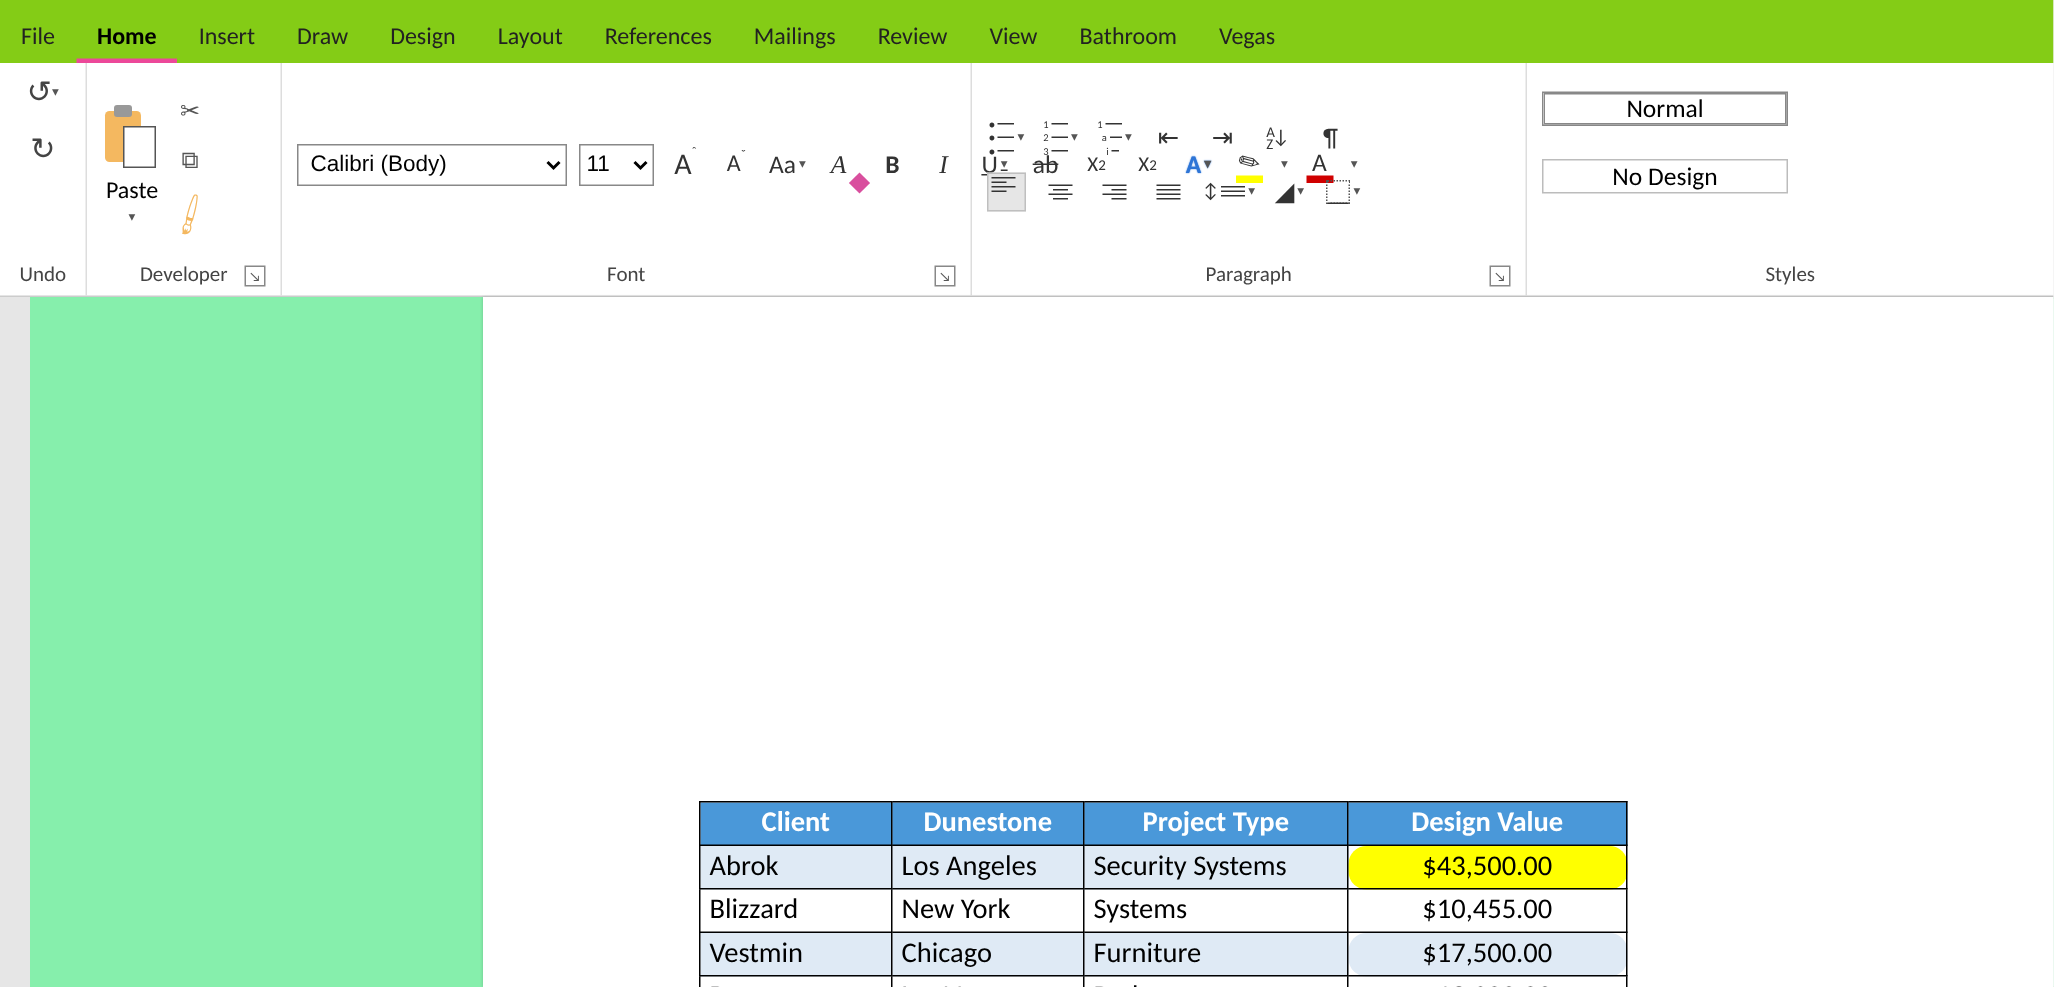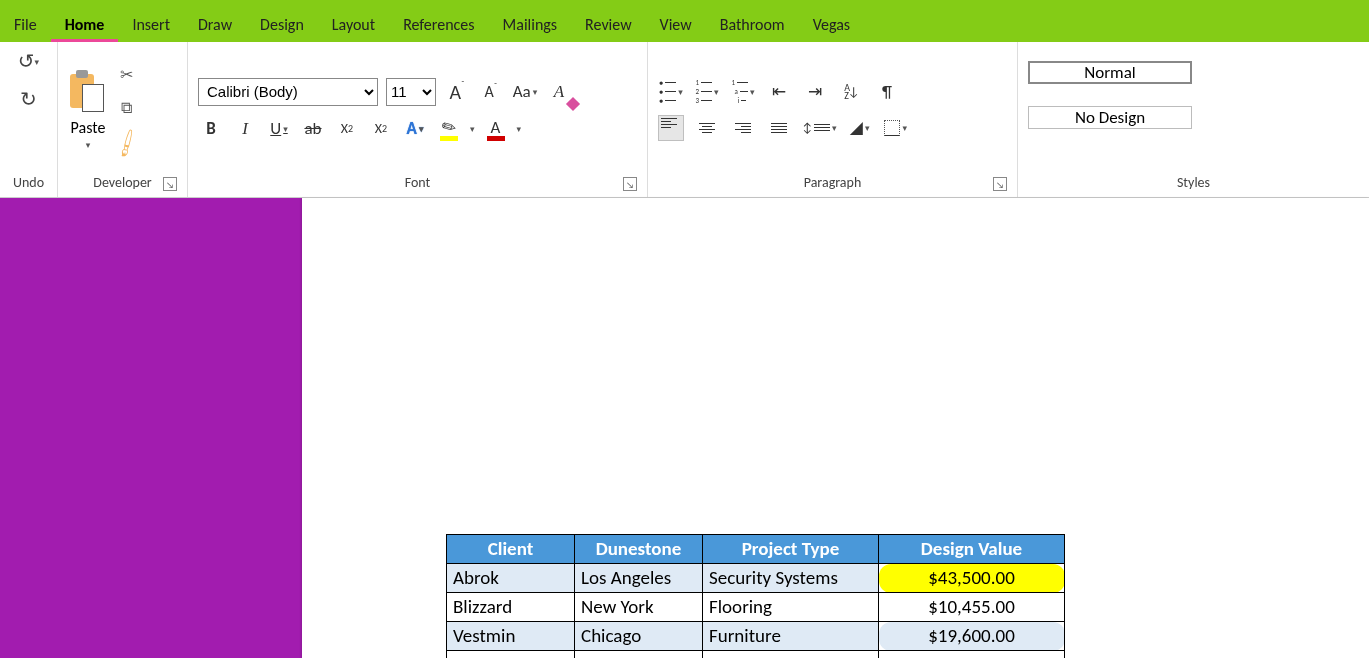--- a/index.html
+++ b/index.html
@@ -27,21 +27,21 @@
   .paste-box{ display:flex; flex-direction:column; align-items:center; gap:2px;}
   .clipboard-icon{ position:relative; width:40px; height:46px;}
   .clipboard-icon .board{ position:absolute; left:2px; top:4px; width:24px; height:34px; background:#f4b860; border-radius:3px; }
   .clipboard-icon .clip{ position:absolute; left:8px; top:0; width:12px; height:8px; background:#999; border-radius:2px;}
   .clipboard-icon .sheet{ position:absolute; left:14px; top:14px; width:22px; height:28px; background:#fff; border:1px solid #555;}
   .mini-icon{ font-size:16px; color:#555;}
   .brush{ color:#f4b860; font-size:20px; transform:rotate(-30deg);}
 
   
   #g-font{ width:460px; }
-  .font-rows{ display:flex; flex-direction:column; gap:10px; width:100%; }
+  .font-rows{ display:flex; gap:10px; width:100%; }
   .font-row{ display:flex; align-items:center; gap:8px; }
   select.font-name{ width:180px; height:28px; font-size:15px; border:1px solid #888; background:#fff; padding-left:4px;}
   select.font-size{ width:50px; height:28px; font-size:15px; border:1px solid #888; background:#fff;}
   .ico-btn{ min-width:26px; height:26px; display:flex; align-items:center; justify-content:center; font-size:17px; color:#333; cursor:pointer;}
   .ico-btn .dd{ font-size:9px; margin-left:2px; color:#555;}
   .strike{ text-decoration:line-through;}
   .sub{ font-size:14px;} .sub sub{ font-size:10px;}
   .sup{ font-size:14px;} .sup sup{ font-size:10px;}
   .texteffect{ color:#2e75d6; font-weight:700; text-shadow:0 0 1px #2e75d6;}
   .hl-bar{ width:18px; height:5px; background:#ffff00; margin-top:-2px;}
@@ -69,21 +69,21 @@
   .border-ico::after{ content:""; position:absolute; left:0; bottom:-1px; width:100%; height:1px; background:#333;}
   .sort-ico{ font-size:13px; letter-spacing:-2px;}
 
   
   #g-styles{ flex:1; min-width:320px; border-right:none;}
   .style-gallery{ display:flex; gap:22px; height:106px; align-items:stretch; padding-top:4px;flex-direction:column;}
   .style-item{ width:164px; border:1px solid #bcbcbc; display:flex; align-items:center; justify-content:center; font-size:17px; background:#fff; cursor:pointer;}
   .style-item.sel{ border:1px solid #888; box-shadow:inset 0 0 0 1px #888;}
 
   
-  .doc-area{ position:relative; height:460px; background:#a21caf;}
+  .doc-area{ position:relative; height:460px; background:#86efac;margin-left:20px;}
   .page{ position:absolute; left:302px; top:0; width:1067px; height:460px; background:#fff; box-shadow:-1px 0 2px rgba(0,0,0,.15);}
   .data-table{ position:absolute; left:446px; top:336px; border-collapse:collapse; font-family:Calibri, sans-serif;}
   .data-table th, .data-table td{ border:1px solid #000; font-size:19px; padding:2px 6px 3px 6px; height:28px;}
   .data-table th{ background:#4a98d9; color:#fff; font-weight:700; text-align:center;}
   .data-table td.val{ text-align:center;border-radius:12px;}
   .data-table tr.band td{ background:#dfeaf5;}
   .data-table td.hl{ background:#ffff00 !important;}
   .col-client{width:128px;}
   .col-loc{width:128px;}
   .col-type{width:176px;}
@@ -343,28 +343,28 @@
     <tbody id="table-body">
         <tr class="band">
           <td>Abrok</td>
           <td>Los Angeles</td>
           <td>Security Systems</td>
           <td class="val hl">$43,500.00</td>
         </tr>
         <tr>
           <td>Blizzard</td>
           <td>New York</td>
-          <td>Flooring</td>
+          <td>Systems</td>
           <td class="val">$10,455.00</td>
         </tr>
         <tr class="band">
           <td>Vestmin</td>
           <td>Chicago</td>
           <td>Furniture</td>
-          <td class="val">$19,600.00</td>
+          <td class="val">$17,500.00</td>
         </tr>
         <tr>
           <td>Dunestone</td>
           <td>Las Vegas</td>
           <td>Bathroom</td>
           <td class="val">$13,900.00</td>
         </tr>
       </tbody>
   </table>
 </div>

